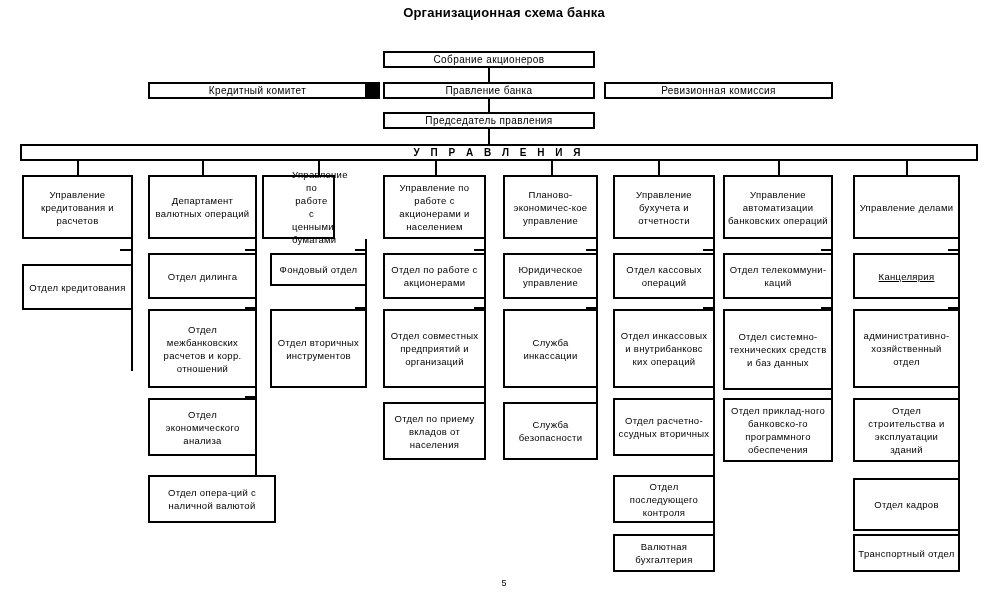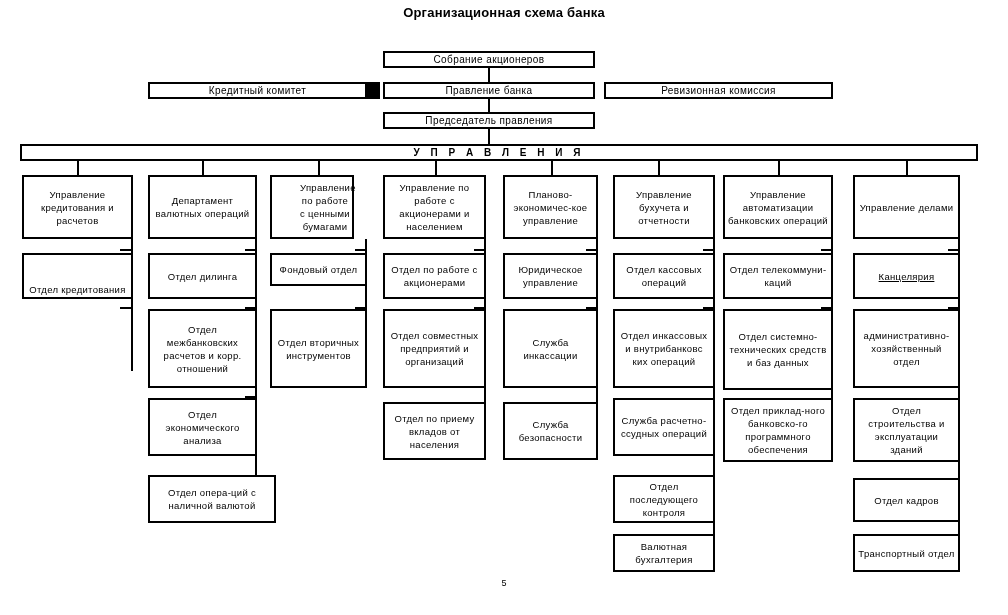--- a/index.html
+++ b/index.html
@@ -110,21 +110,21 @@
   <div class="vline" style="left:551px;top:161px;height:14px;"></div>
   <div class="vline" style="left:658px;top:161px;height:14px;"></div>
   <div class="vline" style="left:778px;top:161px;height:14px;"></div>
   <div class="vline" style="left:906px;top:161px;height:14px;"></div>
 
   <div class="box" style="left:22px;top:175px;width:111px;height:64px;">
     <span class="tx">Управление кредитования и расчетов</span>
   </div>
   <div class="vline" style="left:131px;top:239px;height:132px;"></div>
   <div class="hline" style="left:120px;top:249px;width:12px;"></div>
-  <div class="box" style="left:22px;top:253px;width:111px;height:46px;align-items:flex-end;">
+  <div class="box" style="left:22px;top:264px;width:111px;height:46px;">
     <span class="tx">Отдел кредитования</span>
   </div>
   <div class="hline" style="left:120px;top:307px;width:12px;"></div>
 
   <div class="box" style="left:148px;top:175px;width:109px;height:64px;">
     <span class="tx">Департамент валютных операций</span>
   </div>
   <div class="vline" style="left:255px;top:239px;height:242px;"></div>
   <div class="hline" style="left:245px;top:249px;width:12px;"></div>
   <div class="box" style="left:148px;top:253px;width:109px;height:46px;">
@@ -136,21 +136,21 @@
   </div>
   <div class="hline" style="left:245px;top:396px;width:12px;"></div>
   <div class="box" style="left:148px;top:398px;width:109px;height:58px;">
     <span class="tx">Отдел экономического анализа</span>
   </div>
   <div class="hline" style="left:245px;top:479px;width:12px;"></div>
   <div class="box" style="left:148px;top:475px;width:128px;height:48px;">
     <span class="tx">Отдел опера-ций с наличной валютой</span>
   </div>
 
-  <div class="box" style="left:270px;top:175px;width:84px;height:64px;padding-left:28px;">
+  <div class="box" style="left:262px;top:175px;width:73px;height:64px;padding-left:28px;">
     <span class="tx">Управление по работе с ценными бумагами</span>
   </div>
   <div class="vline" style="left:365px;top:239px;height:132px;"></div>
   <div class="hline" style="left:355px;top:249px;width:12px;"></div>
   <div class="box" style="left:270px;top:253px;width:97px;height:33px;">
     <span class="tx">Фондовый отдел</span>
   </div>
   <div class="hline" style="left:355px;top:307px;width:12px;"></div>
   <div class="box" style="left:270px;top:309px;width:97px;height:79px;">
     <span class="tx">Отдел вторичных инструментов</span>
@@ -197,21 +197,21 @@
   <div class="hline" style="left:703px;top:249px;width:12px;"></div>
   <div class="box" style="left:613px;top:253px;width:102px;height:46px;">
     <span class="tx">Отдел кассовых операций</span>
   </div>
   <div class="hline" style="left:703px;top:307px;width:12px;"></div>
   <div class="box" style="left:613px;top:309px;width:102px;height:79px;">
     <span class="tx">Отдел инкассовых и внутрибанковс ких операций</span>
   </div>
   <div class="hline" style="left:703px;top:412px;width:12px;"></div>
   <div class="box" style="left:613px;top:398px;width:102px;height:58px;">
-    <span class="tx">Служба расчетно-ссудных операций</span>
+    <span class="tx">Отдел расчетно-ссудных вторичных</span>
   </div>
   <div class="hline" style="left:703px;top:487px;width:12px;"></div>
   <div class="box" style="left:613px;top:475px;width:102px;height:48px;">
     <span class="tx">Отдел последующего контроля</span>
   </div>
   <div class="hline" style="left:703px;top:539px;width:12px;"></div>
   <div class="box" style="left:613px;top:534px;width:102px;height:38px;">
     <span class="tx">Валютная бухгалтерия</span>
   </div>
 
@@ -242,21 +242,21 @@
   </div>
   <div class="hline" style="left:948px;top:307px;width:12px;"></div>
   <div class="box" style="left:853px;top:309px;width:107px;height:79px;">
     <span class="tx">административно-хозяйственный отдел</span>
   </div>
   <div class="hline" style="left:948px;top:412px;width:12px;"></div>
   <div class="box" style="left:853px;top:398px;width:107px;height:64px;">
     <span class="tx">Отдел строительства и эксплуатации зданий</span>
   </div>
   <div class="hline" style="left:948px;top:487px;width:12px;"></div>
-  <div class="box" style="left:853px;top:478px;width:107px;height:44px;">
+  <div class="box" style="left:853px;top:478px;width:107px;height:53px;">
     <span class="tx">Отдел кадров</span>
   </div>
   <div class="hline" style="left:948px;top:539px;width:12px;"></div>
   <div class="box" style="left:853px;top:534px;width:107px;height:38px;">
     <span class="tx">Транспортный отдел</span>
   </div>
 
   <div class="pagenum">5</div>
 </div>
 

